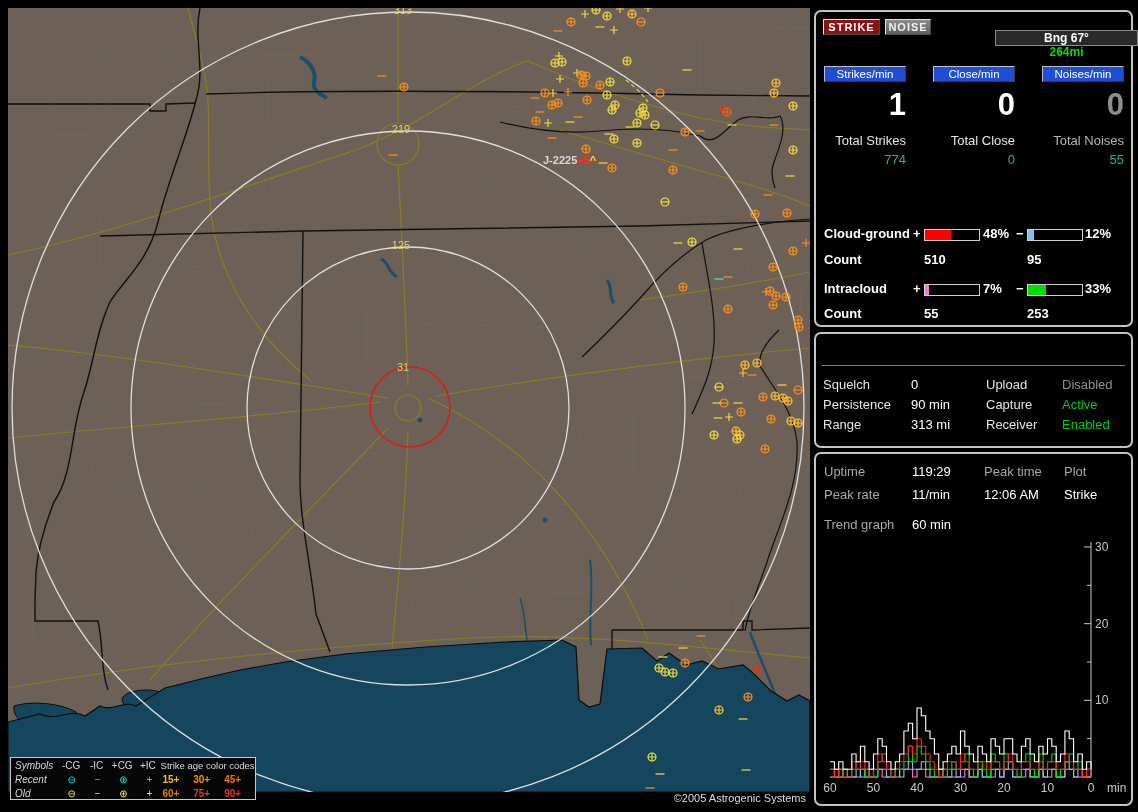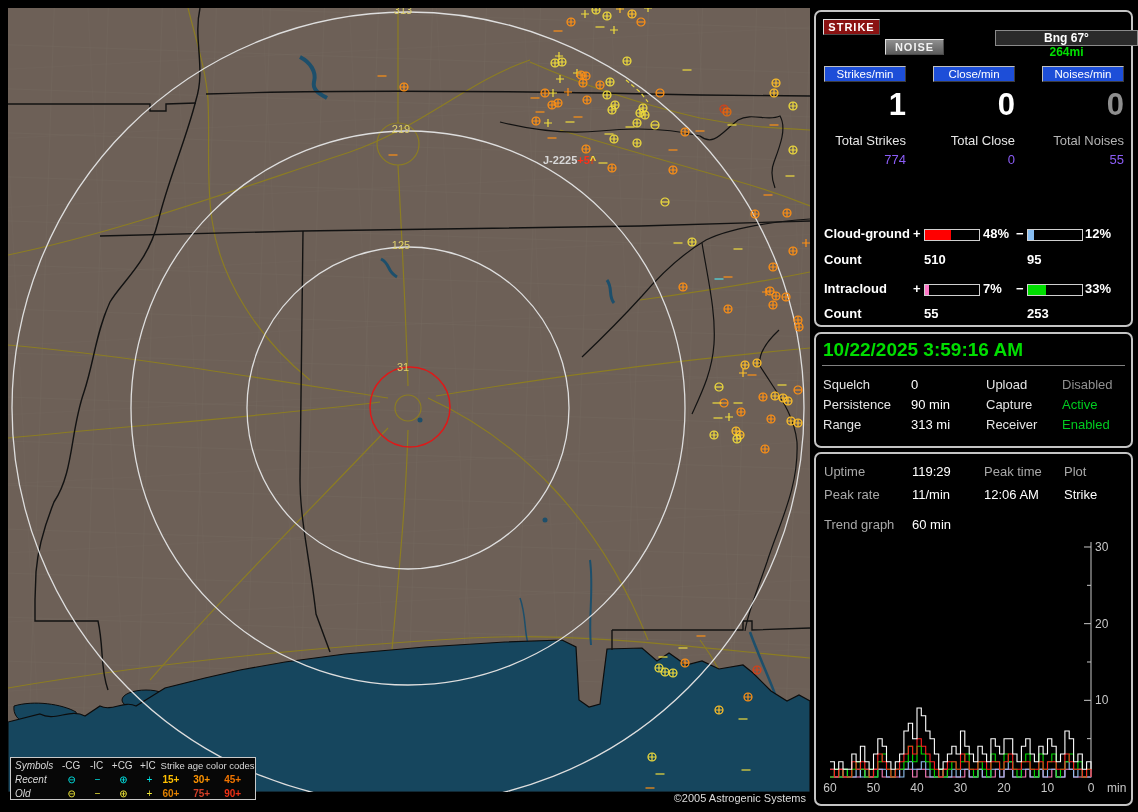--- a/index.html
+++ b/index.html
@@ -23,21 +23,21 @@
   #p3{top:452px;height:354px;}
   .abs{position:absolute;}
   .btn{font-size:11px;font-weight:bold;text-align:center;line-height:14px;height:16px;box-sizing:border-box;border:1px solid;border-color:#e0e0e0 #4a4a4a #4a4a4a #e0e0e0;cursor:pointer;}
   .btn.strike{background:#8a1212;color:#fff;letter-spacing:1px;}
   .btn.noise{background:linear-gradient(#8f8f8f,#5c5c5c);color:#f2f2f2;letter-spacing:1px;}
   .bng{background:#2a2a2a;border:1px solid #8a8a8a;height:16px;box-sizing:border-box;display:flex;justify-content:space-between;align-items:center;padding:0 5px;font-size:12px;font-weight:bold;color:#fff;}
   .bng .dist{color:#00e000;}
   .badge{background:#1d4ed8;border:1px solid;border-color:#c0c0c0 #3c3c3c #3c3c3c #c0c0c0;color:#fff;font-size:11.5px;text-align:center;height:16px;line-height:14px;box-sizing:border-box;}
   .bignum{font-size:31px;font-weight:bold;text-align:right;line-height:34px;}
   .tlabel{font-size:13px;text-align:right;}
-  .tvalue{font-size:13px;color:#8b5cf6;text-align:right;}
+  .tvalue{font-size:13px;color:#14b8a6;text-align:right;}
   .dtitle{font-size:13px;color:#dcdcdc;border-bottom:1px solid #7a7a7a;padding-bottom:4px;}
   .dlabel{font-size:13px;font-weight:bold;color:#fff;}
   .sign{font-size:13px;font-weight:bold;color:#fff;}
   .bar{height:10px;width:54px;border:1px solid #d0d0d0;background:#000;box-sizing:content-box;}
   .bar .fill{height:100%;}
   .pct{font-size:13px;font-weight:bold;color:#fff;}
   .cnum{font-size:13px;font-weight:bold;color:#fff;}
   .dt{font-size:19px;font-weight:bold;color:#00dd00;white-space:nowrap;}
   .hr{border-top:1px solid #808080;height:0;}
   .slabel{font-size:13px;color:#e4e4e4;}
@@ -642,21 +642,21 @@
       <span class="ac" style="color: rgb(224, 128, 0);">60+</span>
       <span class="ac" style="color: rgb(212, 64, 40);">75+</span>
       <span class="ac" style="color: rgb(239, 48, 20);">90+</span>
     </div>
   </div>
 
   <div id="copyright">©2005 Astrogenic Systems</div>
 
   <div class="panel" id="p1">
     <div class="btn strike abs" style="left:7px;top:7px;width:57px;">STRIKE</div>
-    <div class="btn noise abs" style="left:69px;top:7px;width:59px;margin-top:20px;">NOISE</div>
+    <div class="btn noise abs" style="left:69px;top:7px;width:46px;">NOISE</div>
     <div class="bng abs" style="left:179px;top:18px;width:143px;flex-direction:column;">
       <span>Bng 67°</span>
       <span class="dist">264mi</span>
     </div>
 
     <div class="badge abs" style="left:8px;top:54px;width:82px;">Strikes/min</div>
     <div class="badge abs" style="left:117px;top:54px;width:82px;">Close/min</div>
     <div class="badge abs" style="left:226px;top:54px;width:82px;">Noises/min</div>
 
     <div class="bignum abs" style="left: 8px; top: 76px; width: 82px; color: rgb(255, 255, 255);">1</div>
@@ -697,21 +697,20 @@
     <div class="bar abs" style="left:211px;top:272px;">
         <div class="fill" style="width: 33%; background-color: rgb(0, 221, 0);"></div>
       </div>
     <div class="pct abs" style="left:269px;top:269px;">33%</div>
     <div class="dlabel abs" style="left:8px;top:294px;">Count</div>
     <div class="cnum abs" style="left:108px;top:294px;">55</div>
     <div class="cnum abs" style="left:211px;top:294px;">253</div>
   </div>
 
   <div class="panel" id="p2">
-    <div class="dt abs" style="left:7px;top:5px;">10/22/2025 3:59:16 AM</div>
     <div class="hr abs" style="left:6px;top:31px;width:303px;"></div>
     <div class="slabel abs" style="left:7px;top:43px;">Squelch</div>
     <div class="svalue abs" style="left:95px;top:43px;">0</div>
     <div class="slabel abs" style="left:170px;top:43px;">Upload</div>
     <div class="svalue abs" style="left: 246px; top: 43px; color: rgb(144, 144, 144);">Disabled</div>
     <div class="slabel abs" style="left:7px;top:63px;">Persistence</div>
     <div class="svalue abs" style="left:95px;top:63px;">90 min</div>
     <div class="slabel abs" style="left:170px;top:63px;">Capture</div>
     <div class="svalue abs" style="left: 246px; top: 63px; color: rgb(0, 204, 32);">Active</div>
     <div class="slabel abs" style="left:7px;top:83px;">Range</div>

